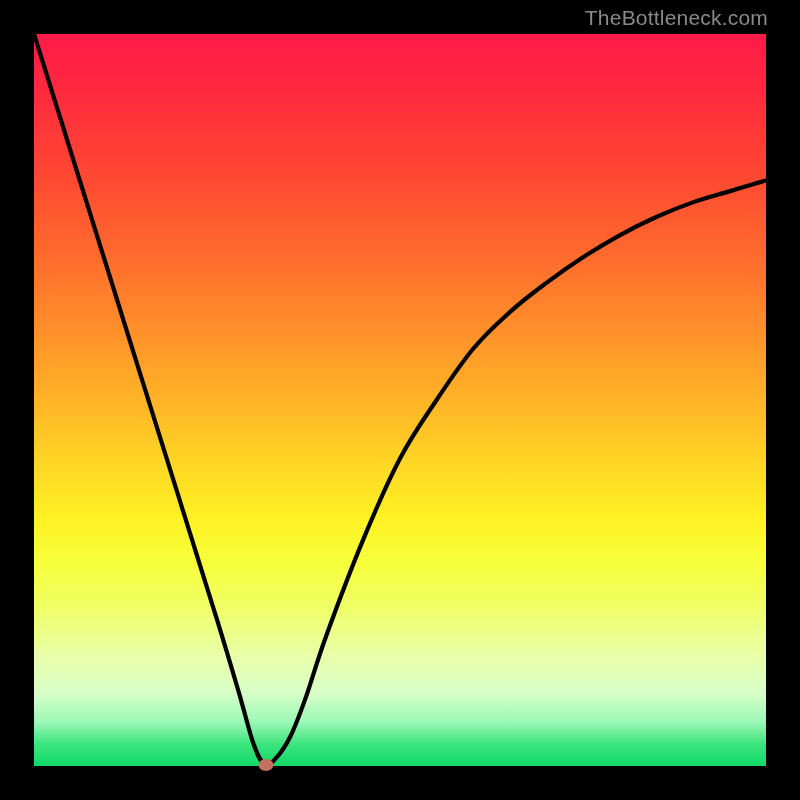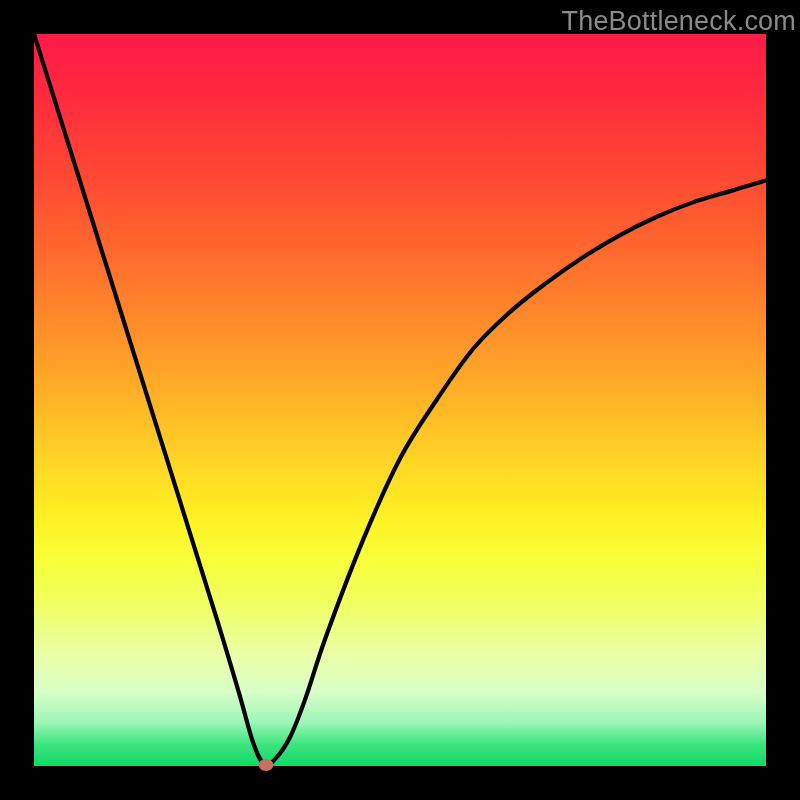--- a/index.html
+++ b/index.html
@@ -40,23 +40,23 @@
       #eaffaa 85%,
       #d7ffc8 90%,
       #9cf7b7 94%,
       #3de57e 97%,
       #11d867 100%
     );
   }
   .watermark {
     position: absolute;
     top: 6px;
-    right: 4px;
+    right: 32px;
     color: #8a8a8a;
-    font-size: 27px;
+    font-size: 21px;
     letter-spacing: 0.2px;
     font-weight: 500;
     user-select: none;
   }
   svg.curve {
     position: absolute;
     left: 0;
     top: 0;
     width: 732px;
     height: 732px;

